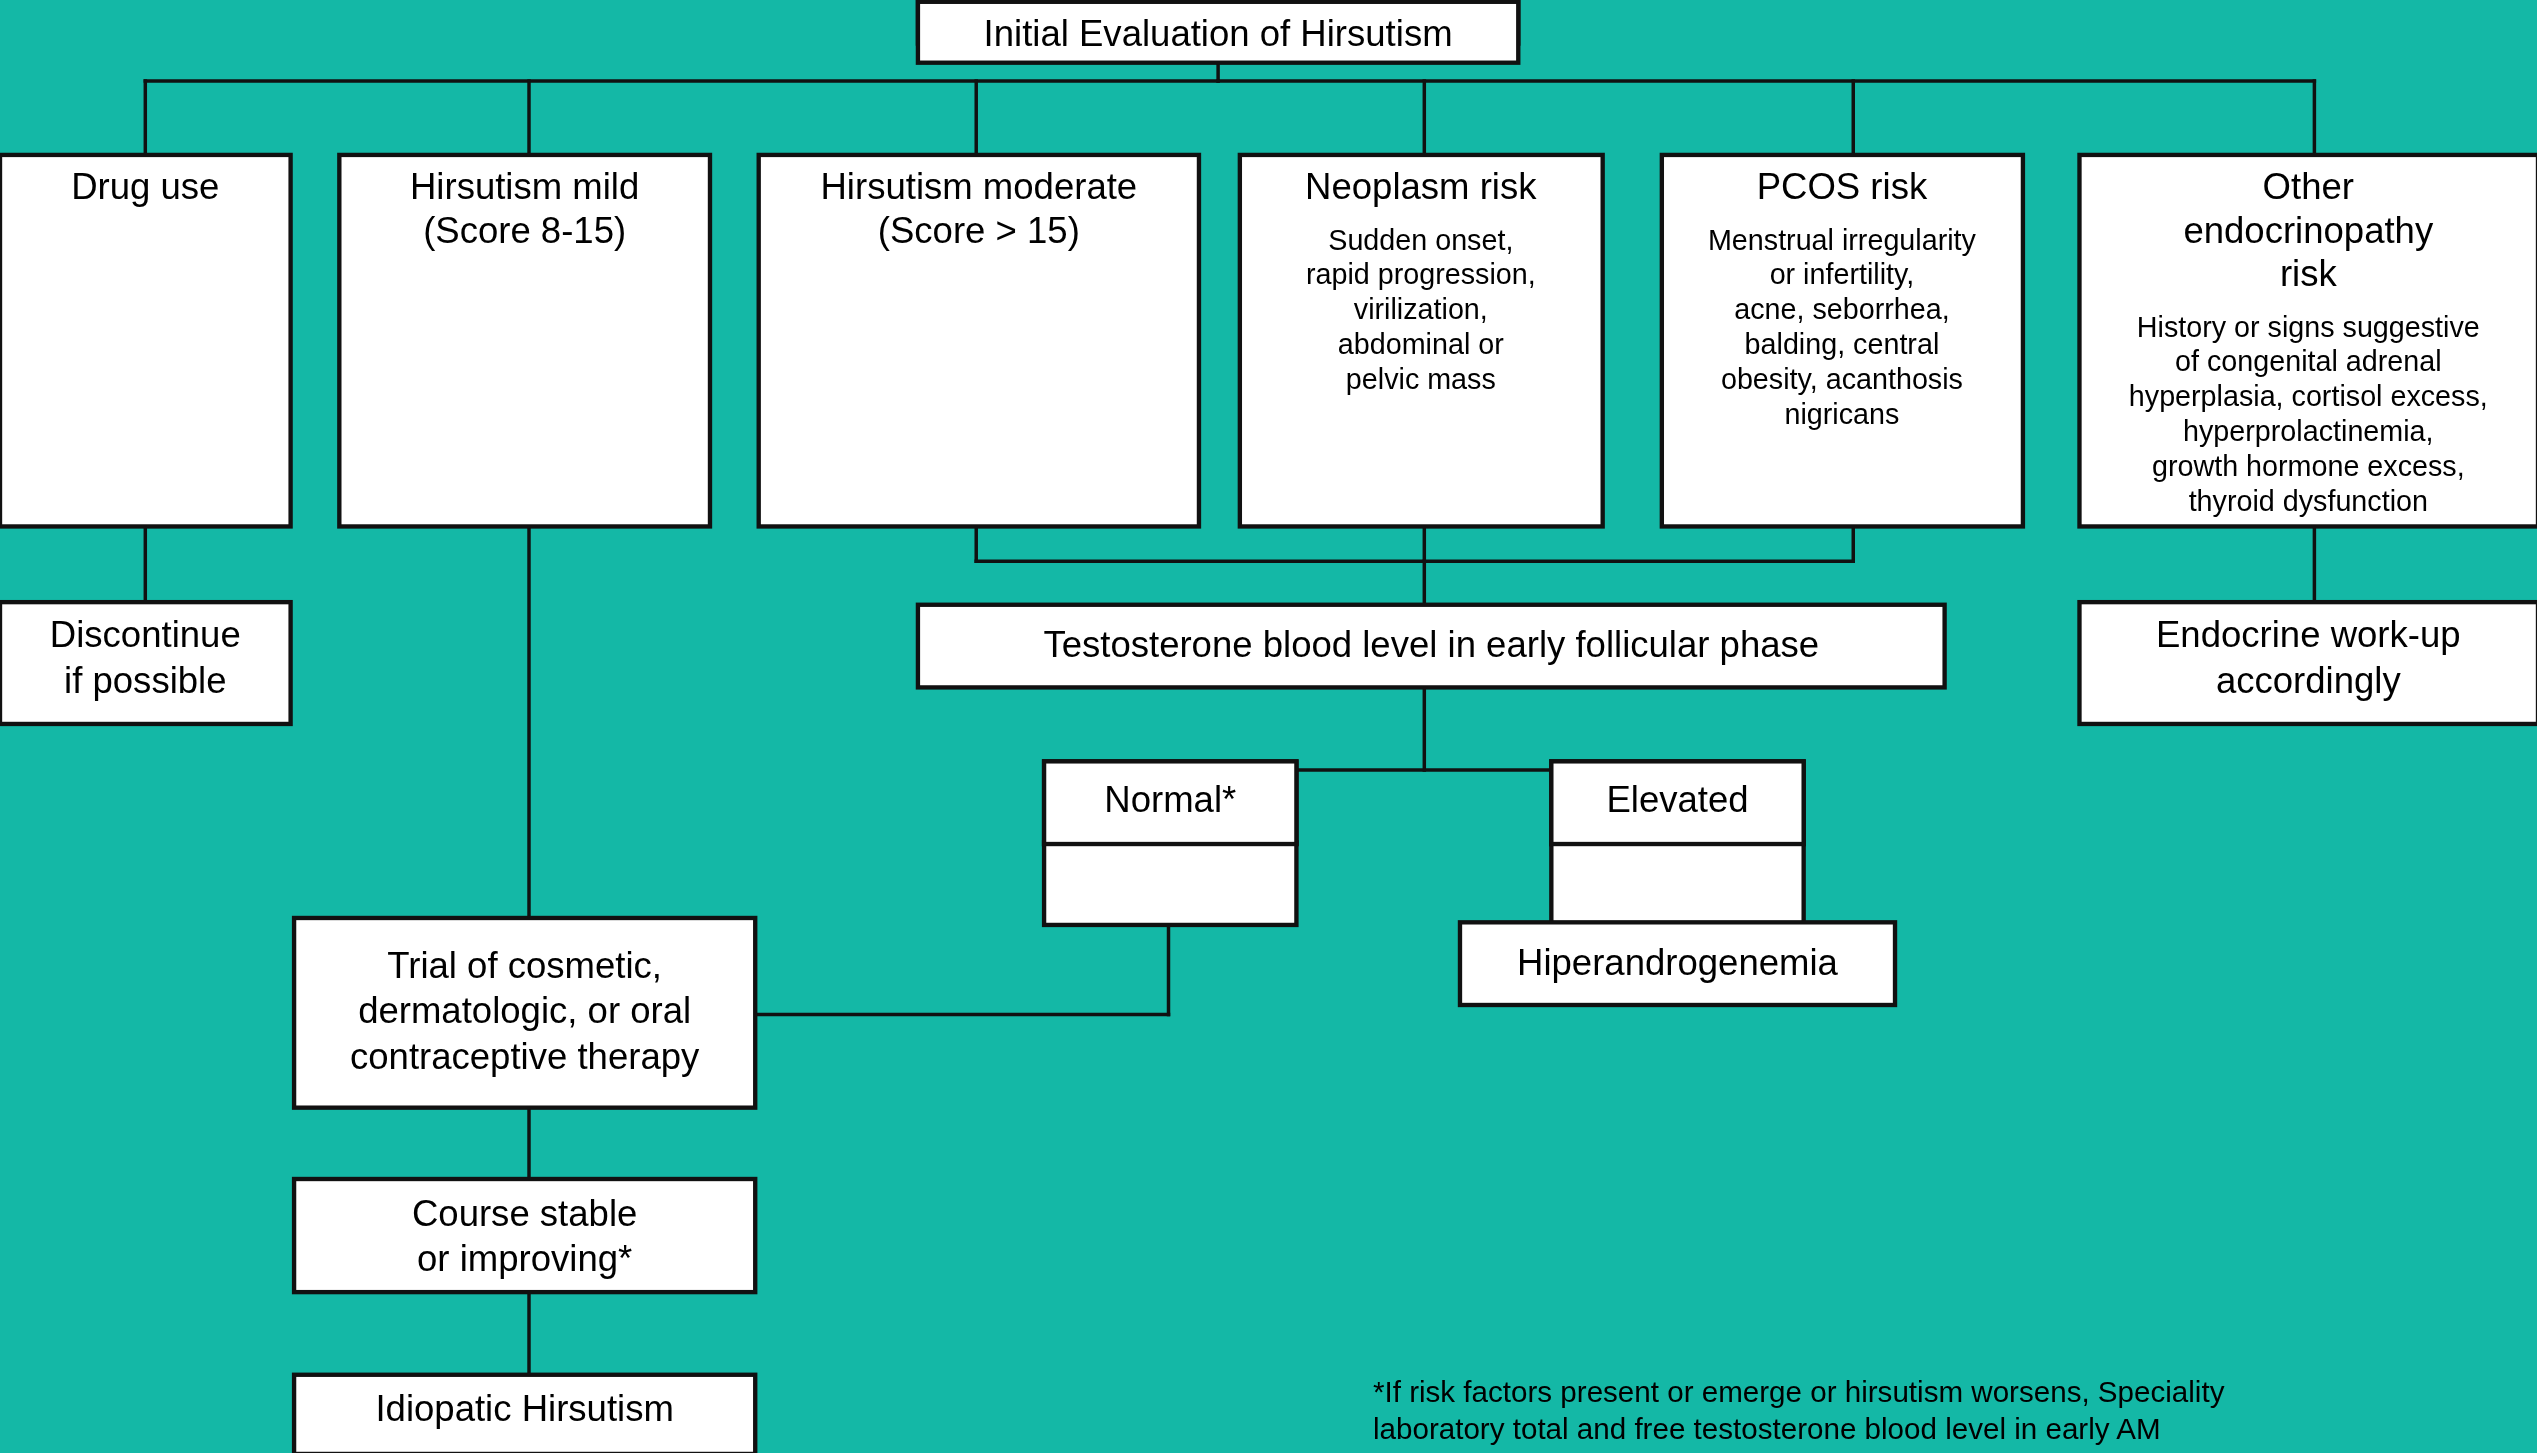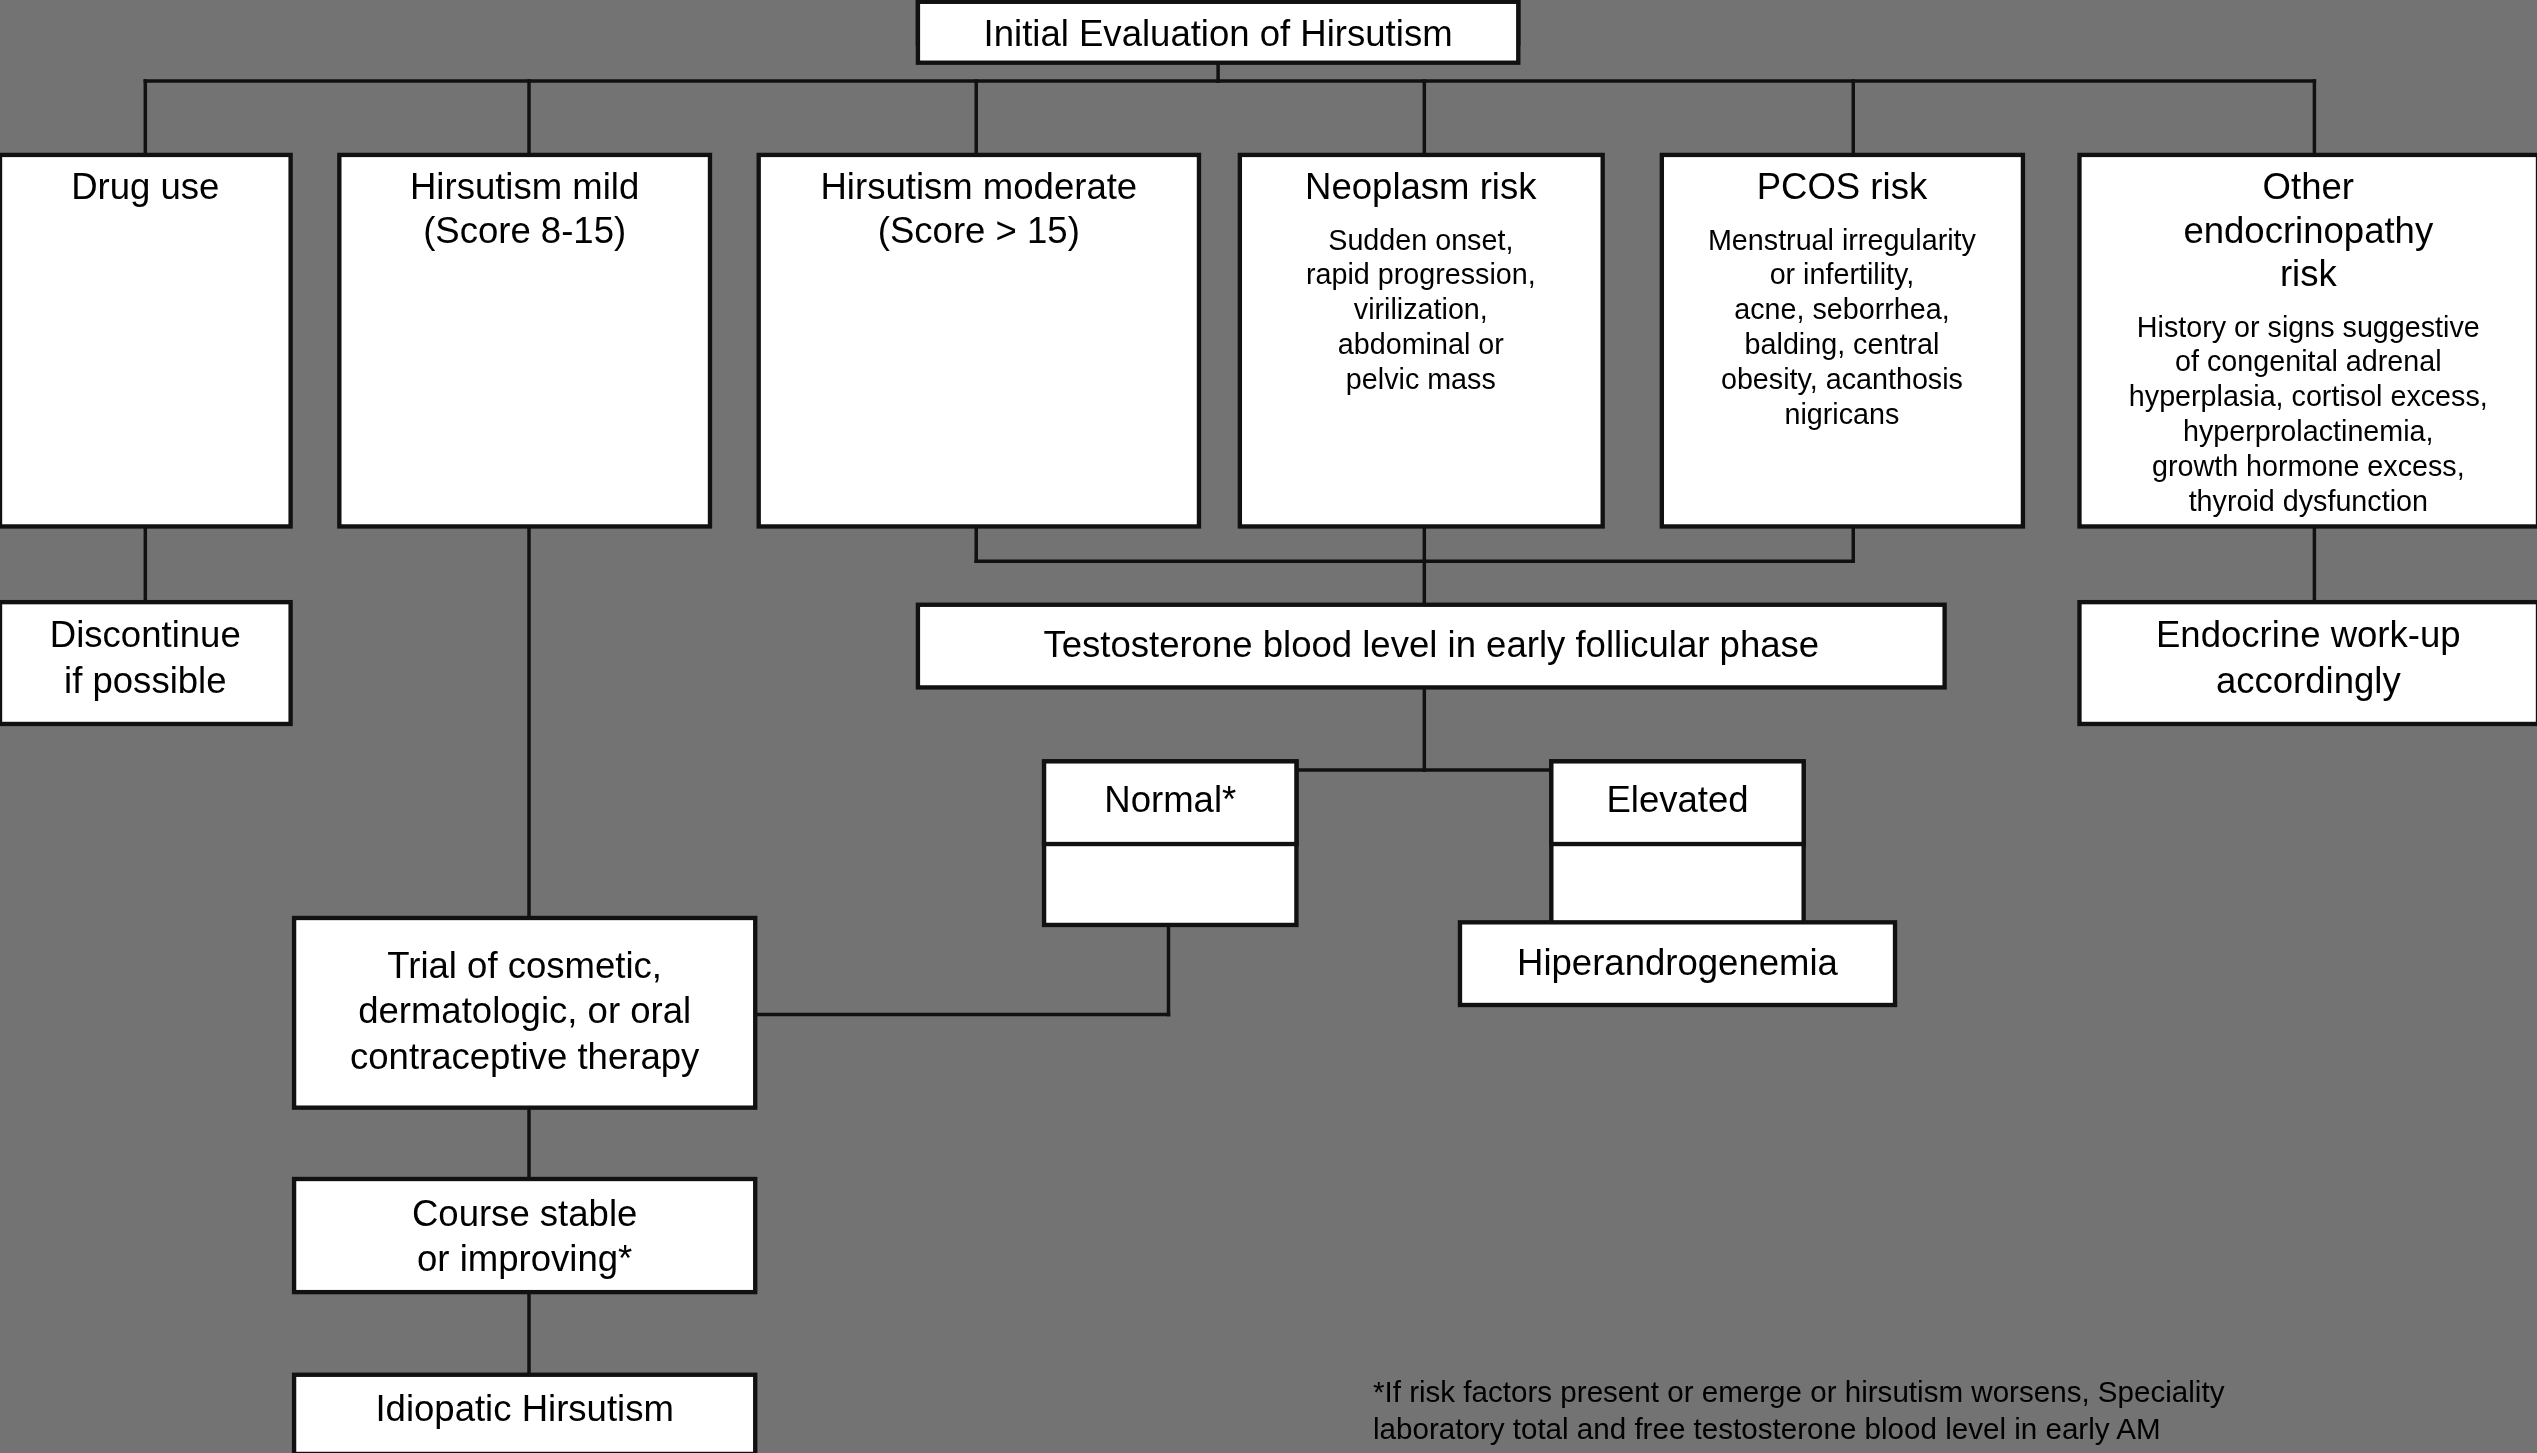--- a/index.html
+++ b/index.html
@@ -9,21 +9,21 @@
     background: #ffffff;
   }
   body {
     font-family: "Liberation Sans", sans-serif;
     color: #000000;
   }
   #diagram-root {
     position: relative;
     width: 2538px;
     height: 1454px;
-    background: #737373;
+    background: #14b8a6;
     overflow: hidden;
     text-decoration: underline;
   }
   svg.flowchart {
     position: absolute;
     top: 0;
     left: 0;
     width: 2538px;
     height: 1454px;
     display: block;

